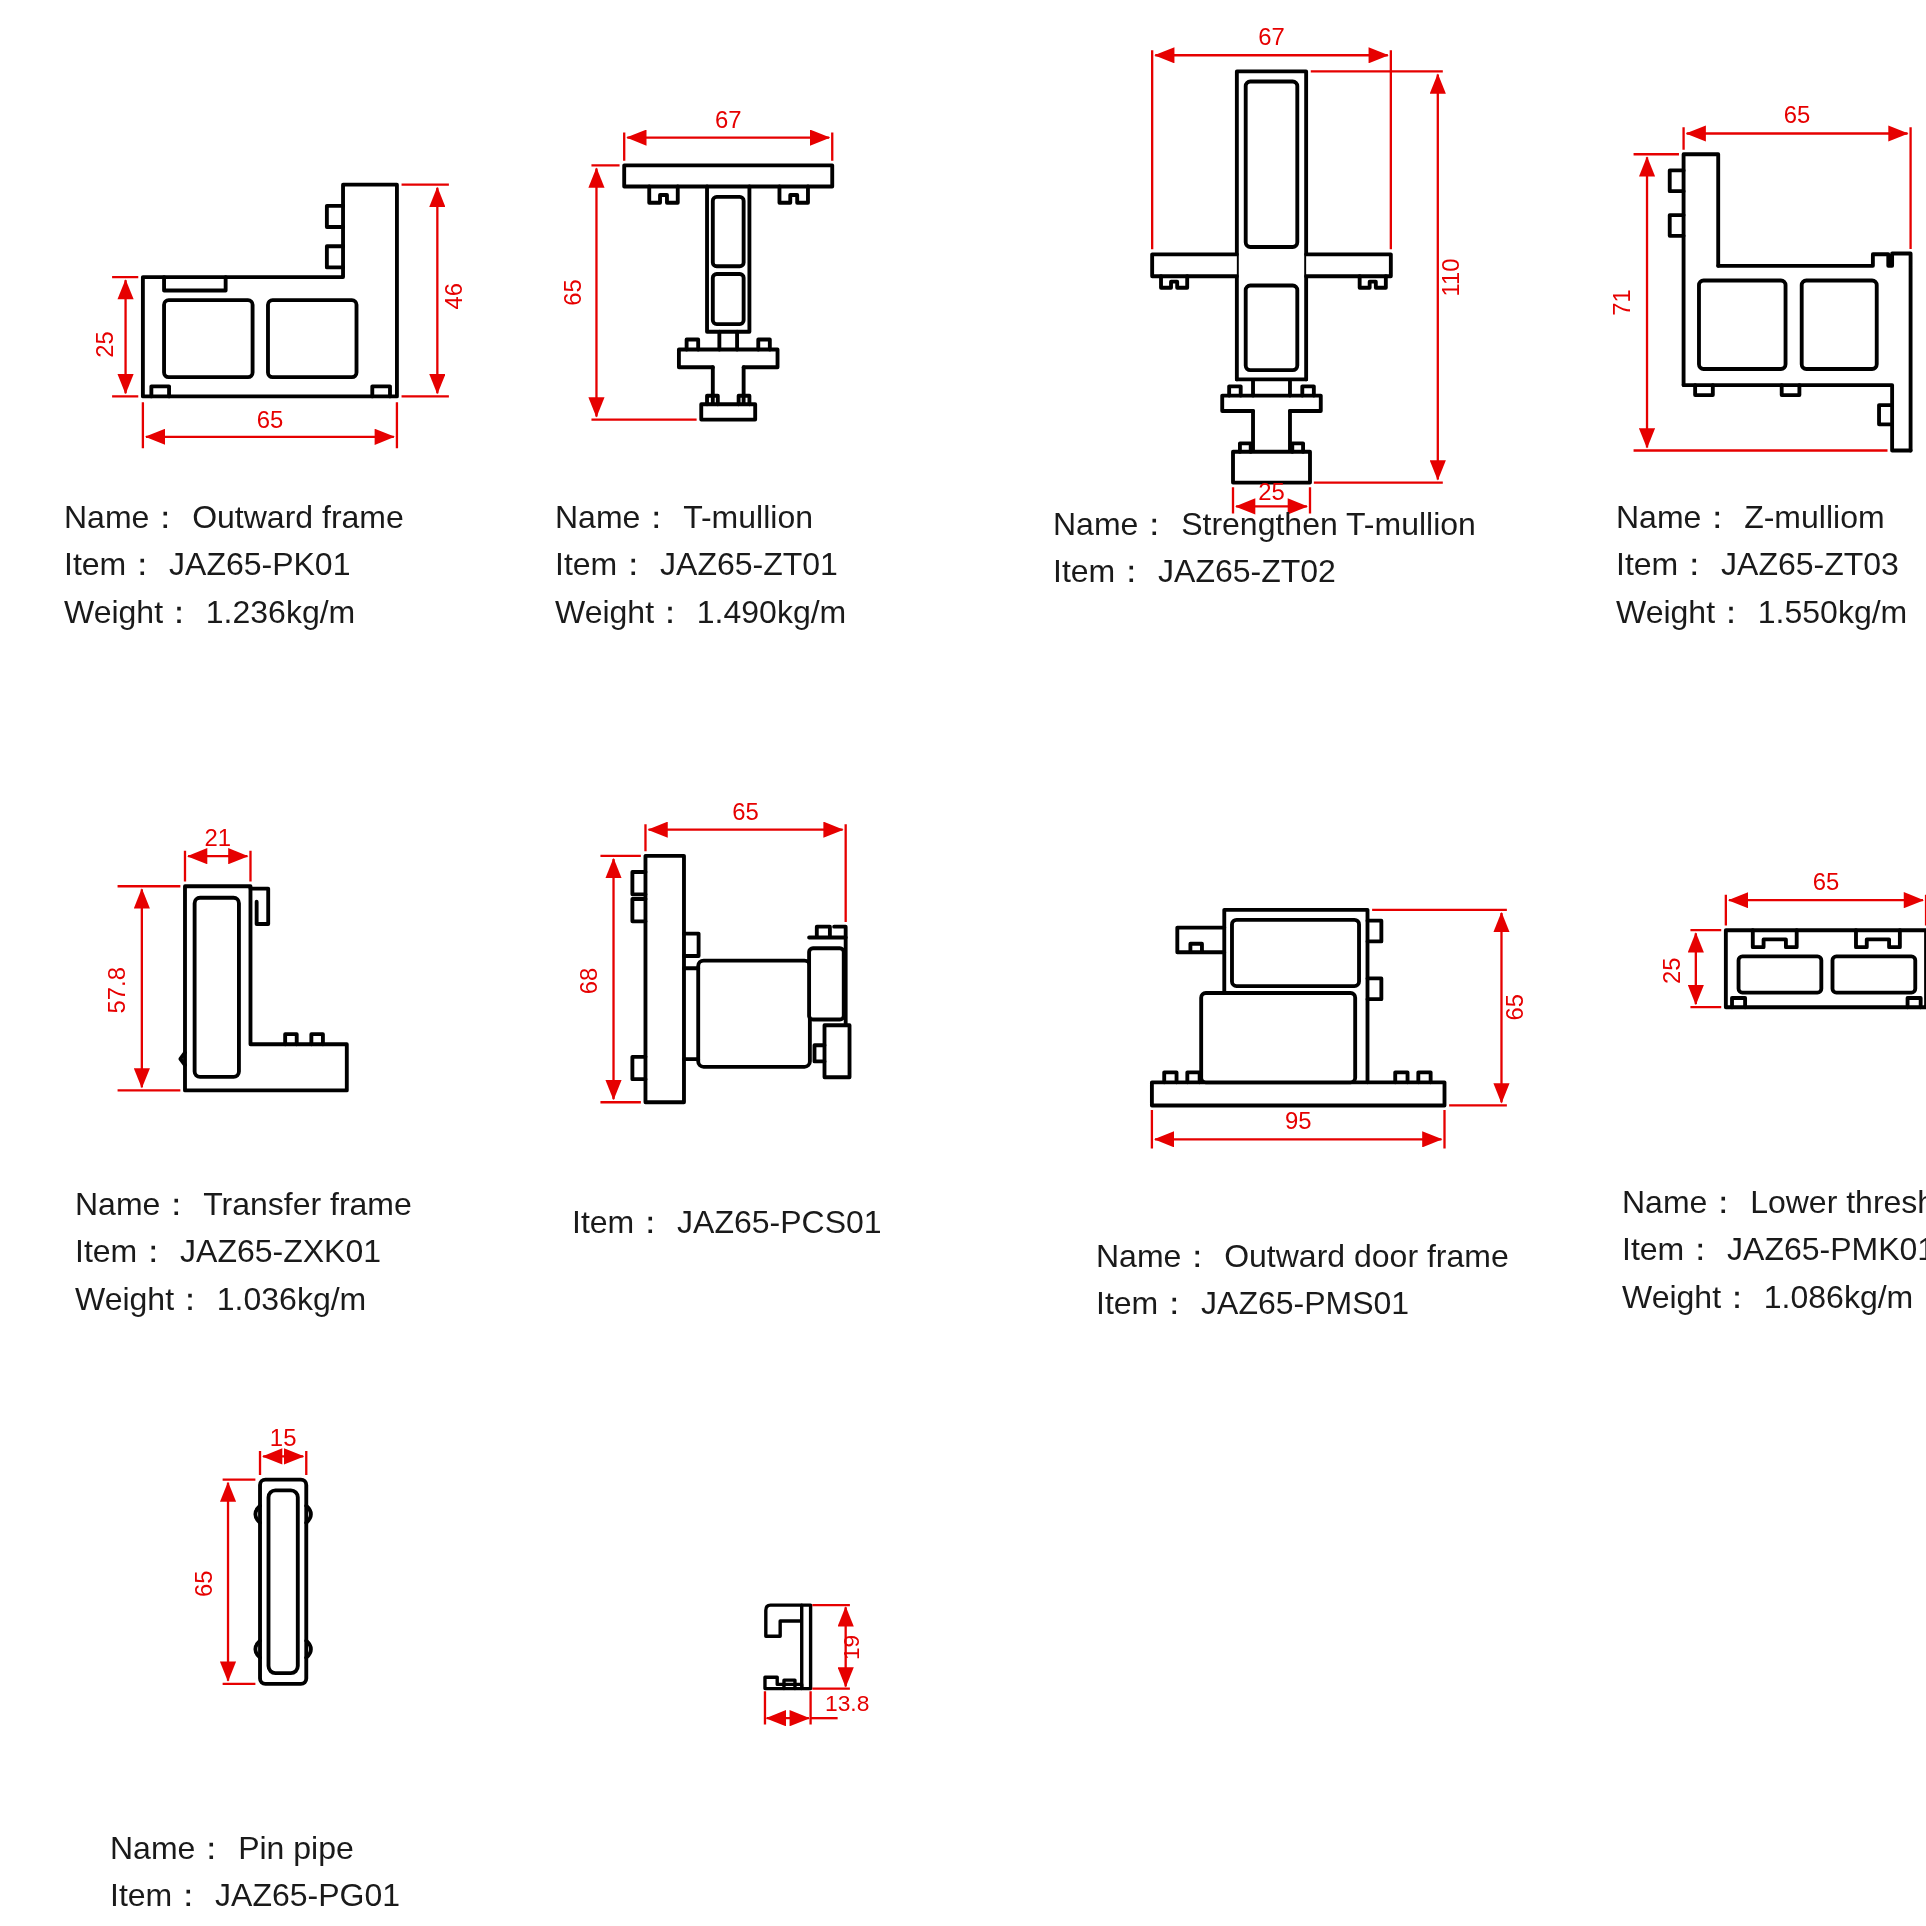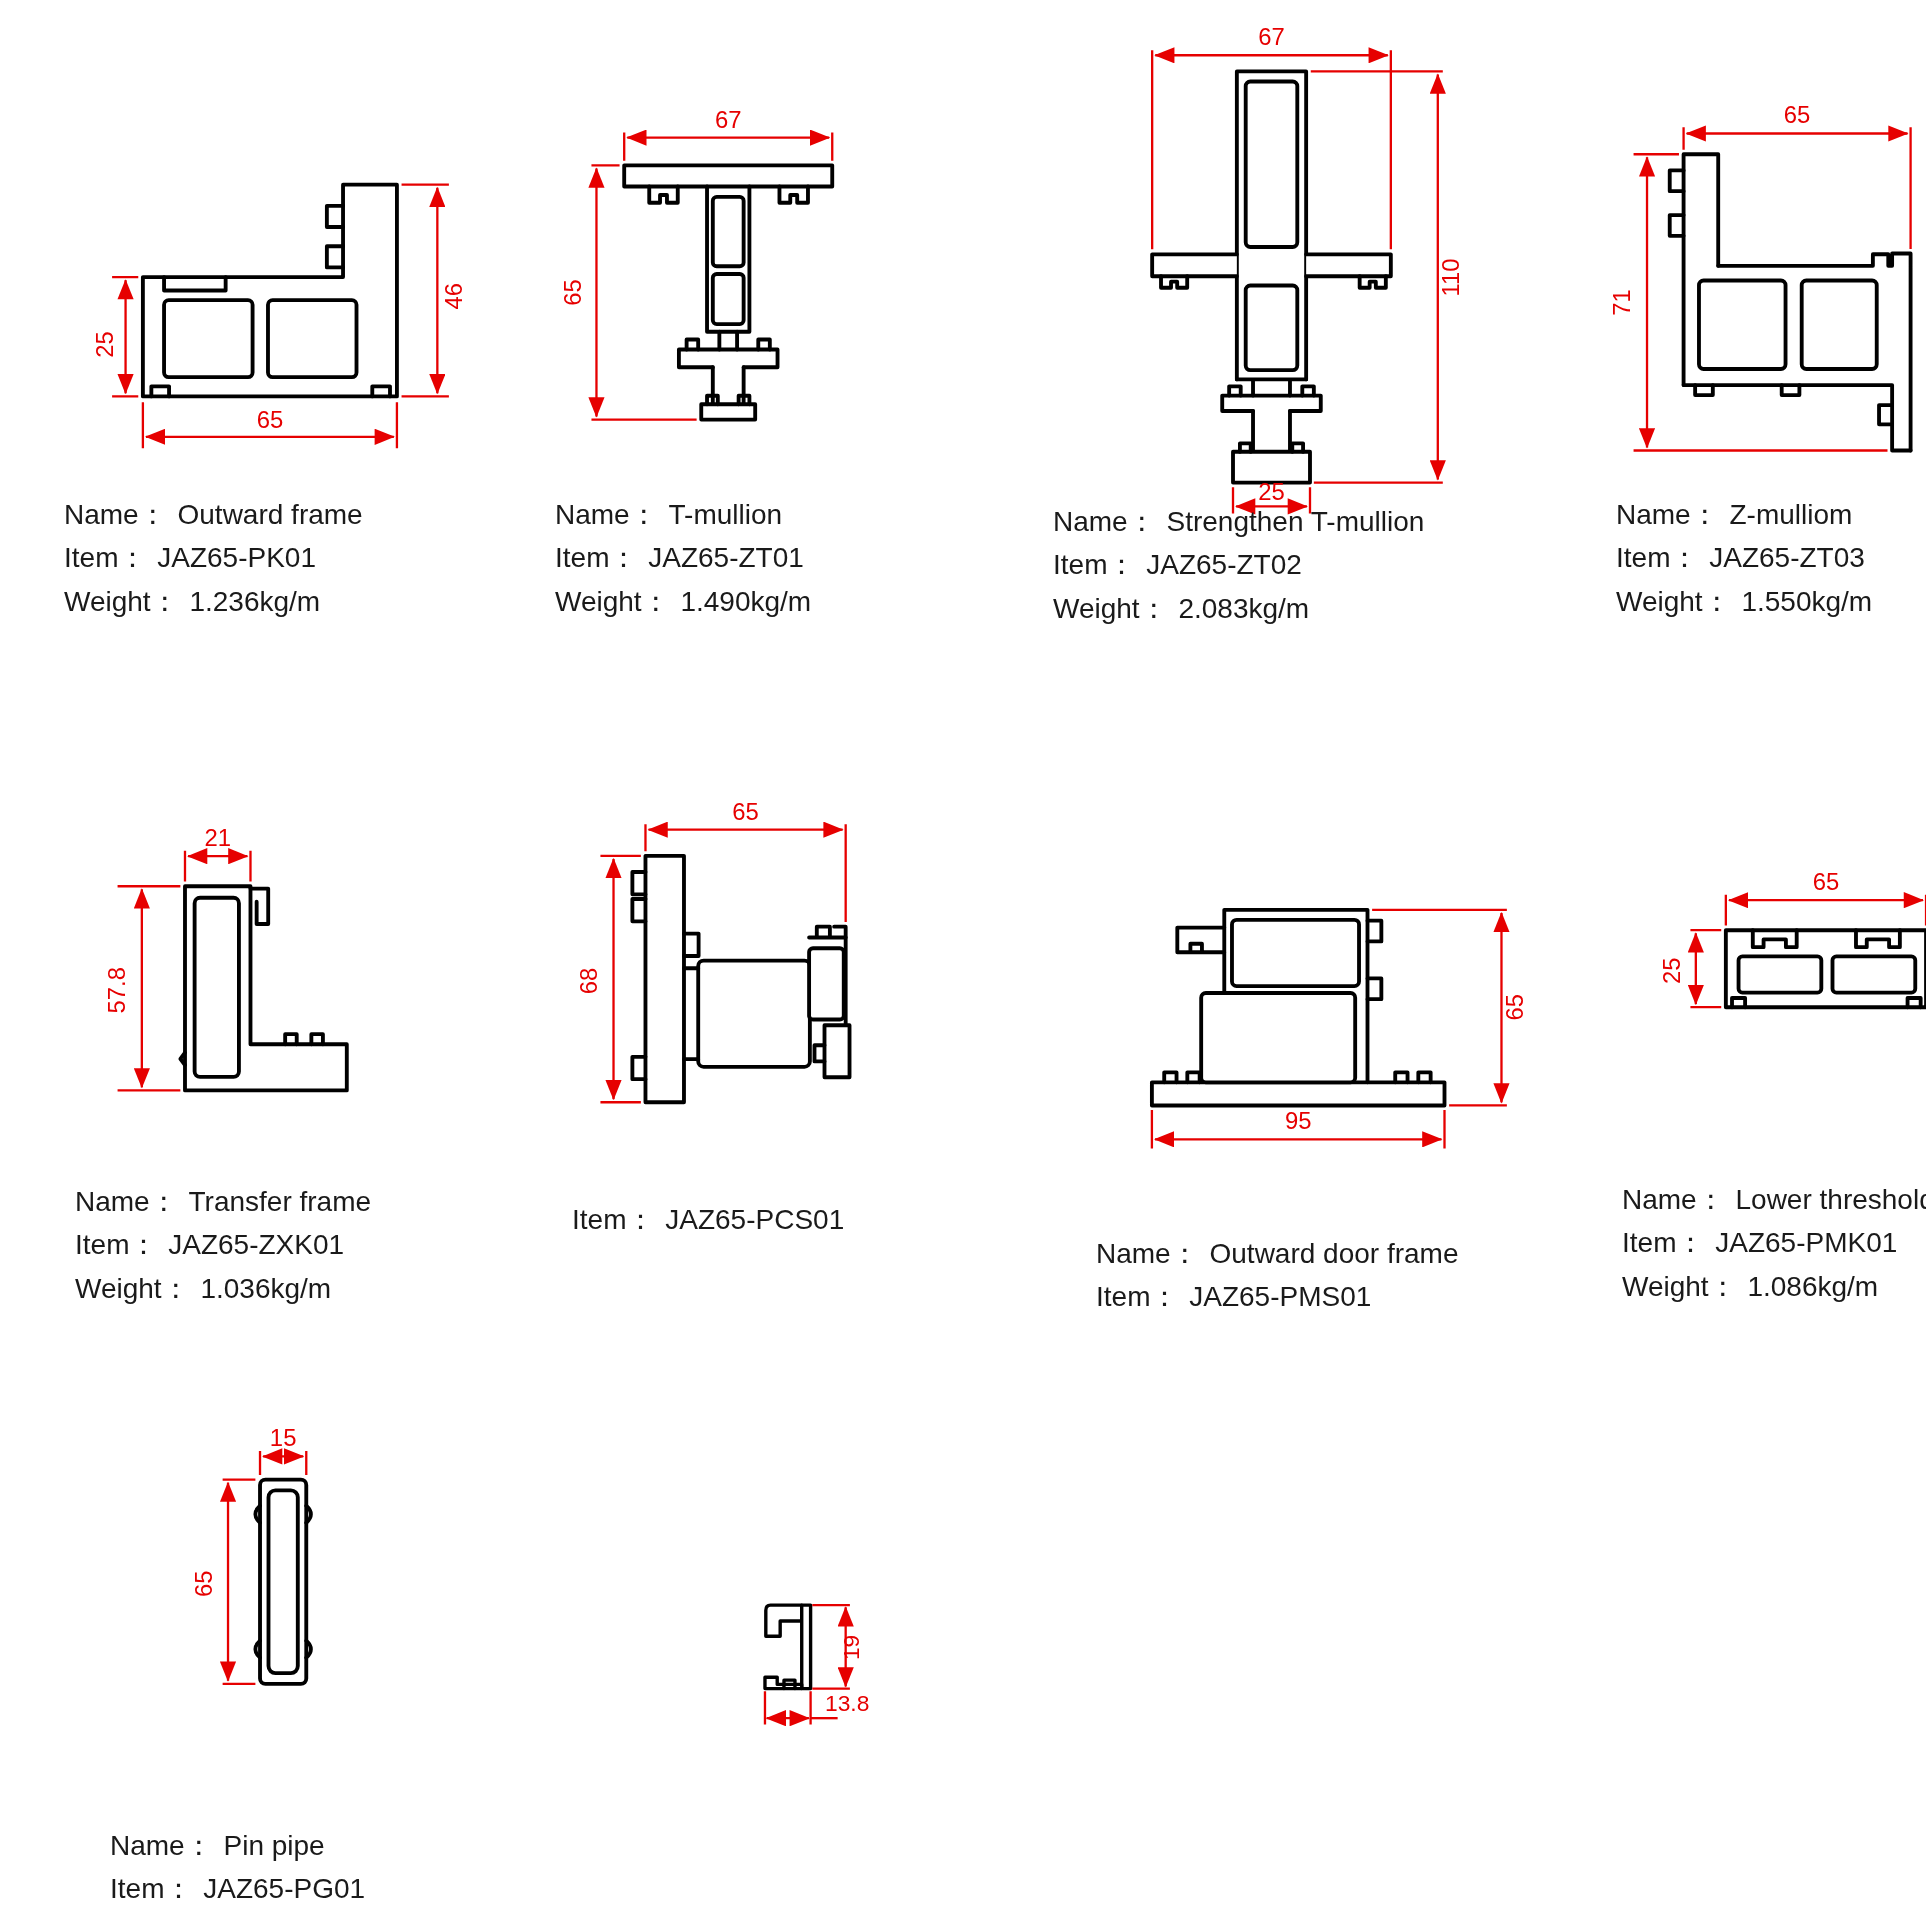--- a/index.html
+++ b/index.html
@@ -8,21 +8,21 @@
   svg.drw{position:absolute;}
   
   .blk path,.blk rect{fill:#ffffff;stroke:#000000;stroke-width:10;stroke-linejoin:round;stroke-linecap:round;}
   .blk .nf{fill:none;}
   
   .red path,.red line{stroke:#e60000;fill:none;}
   .red .ext{stroke-width:6;}
   .red .dim{stroke-width:6;}
   .red text{fill:#e60000;font-family:"Liberation Sans",sans-serif;font-size:62px;text-anchor:middle;}
   
-  .spec{position:absolute;color:#1a1a1a;font-size:28px;line-height:1.0;}
+  .spec{position:absolute;color:#1a1a1a;font-size:32px;line-height:1.0;}
   .spec .sline{margin-bottom:15.4px;white-space:nowrap;}
   .spec .val{margin-left:10.8px;}
   .s10 .red text{font-size:108px;}
   .s10 .blk path{stroke-width:16;}
   .s10 .red .ext,.s10 .red .dim{stroke-width:11;}
 </style>
 </head>
 <body>
 
 <div id="page">
@@ -134,21 +134,20 @@
 
 <div class="spec" style="left:555px;top:501px">
   <div class="sline"><span class="lab">Name</span><span>：</span><span class="val">T-mullion</span></div>
   <div class="sline"><span class="lab">Item</span><span>：</span><span class="val">JAZ65-ZT01</span></div>
   <div class="sline"><span class="lab">Weight</span><span>：</span><span class="val">1.490kg/m</span></div>
 </div>
 
 <div class="spec" style="left:1053px;top:508px">
   <div class="sline"><span class="lab">Name</span><span>：</span><span class="val">Strengthen T-mullion</span></div>
   <div class="sline"><span class="lab">Item</span><span>：</span><span class="val">JAZ65-ZT02</span></div>
-  <div class="sline"><span class="lab">Weight</span><span>：</span><span class="val">2.083kg/m</span></div>
 </div>
 
 <div class="spec" style="left:1616px;top:501px">
   <div class="sline"><span class="lab">Name</span><span>：</span><span class="val">Z-mulliom</span></div>
   <div class="sline"><span class="lab">Item</span><span>：</span><span class="val">JAZ65-ZT03</span></div>
   <div class="sline"><span class="lab">Weight</span><span>：</span><span class="val">1.550kg/m</span></div>
 </div>
 
 <svg class="drw" style="left:54px;top:813px" width="366" height="316" viewBox="0 0 950 820">
   <g class="blk">

